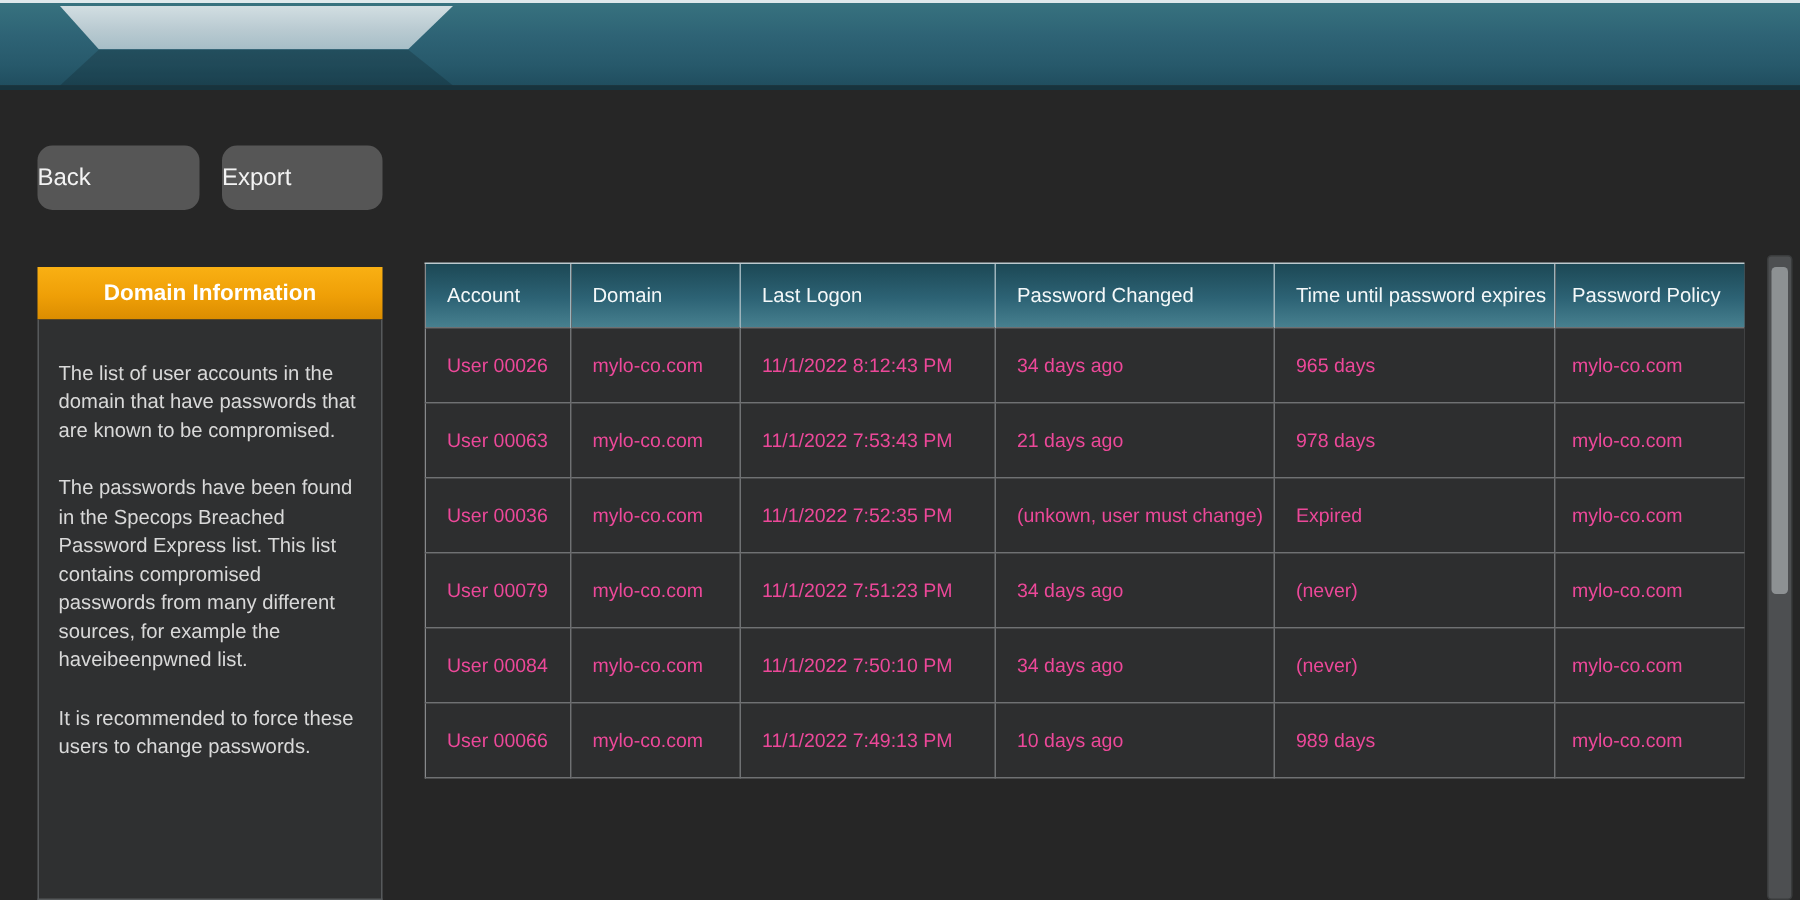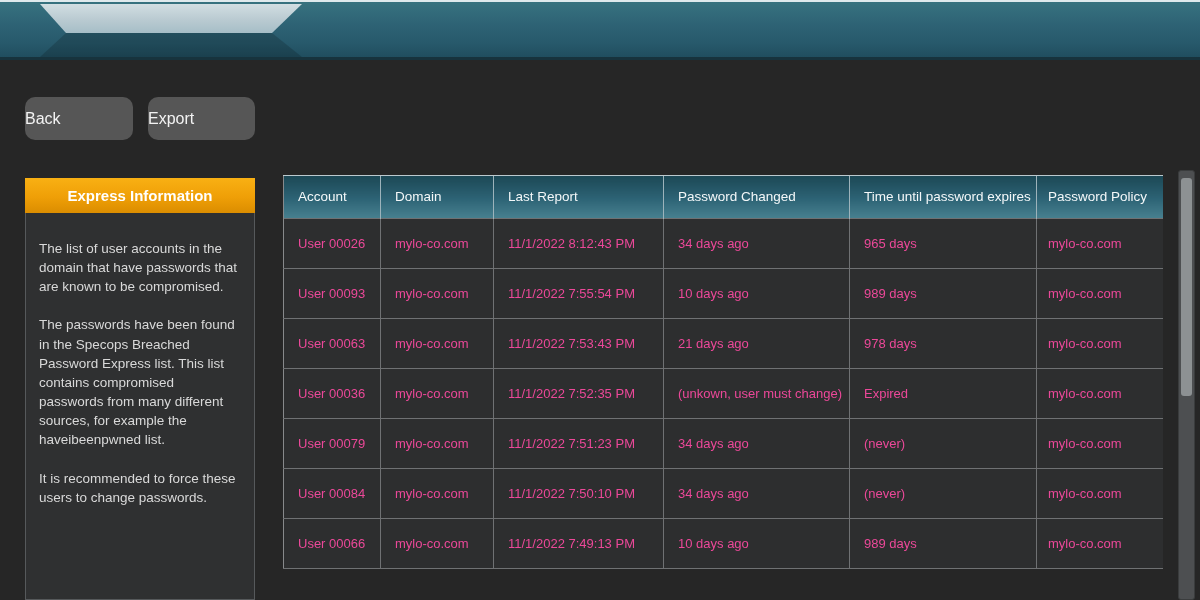--- a/index.html
+++ b/index.html
@@ -100,21 +100,21 @@
 
 <div class="topbar">
   <div class="brand-tab"></div>
   <div class="brand-tab-reflection"></div>
 </div>
 
 <button class="btn btn-back">Back</button>
 <button class="btn btn-export">Export</button>
 
 <div class="info-panel">
-  <div class="info-panel-header">Express Information</div>
+  <div class="info-panel-header">Domain Information</div>
   <div class="info-panel-body">
     <p>The list of user accounts in the domain that have passwords that are known to be compromised.</p>
     <p>The passwords have been found in the Specops Breached Password Express list. This list contains compromised passwords from many different sources, for example the haveibeenpwned list.</p>
     <p>It is recommended to force these users to change passwords.</p>
   </div>
 </div>
 
 <div class="table-wrap">
   <table class="report">
     <colgroup>
@@ -122,41 +122,33 @@
         <col style="width:113px">
         <col style="width:170px">
       <col style="width:186px">
         <col style="width:187px">
         <col style="width:127px">
     </colgroup>
     <thead>
       <tr>
         <th>Account</th>
         <th>Domain</th>
-        <th>Last Report</th>
+        <th>Last Logon</th>
         <th>Password Changed</th>
         <th>Time until password expires</th>
         <th>Password Policy</th>
       </tr>
     </thead>
     <tbody>
       <tr>
         <td>User 00026</td>
           <td>mylo-co.com</td>
           <td>11/1/2022 8:12:43 PM</td>
           <td>34 days ago</td>
           <td>965 days</td>
-          <td>mylo-co.com</td>
-      </tr>
-      <tr>
-        <td>User 00093</td>
-          <td>mylo-co.com</td>
-          <td>11/1/2022 7:55:54 PM</td>
-          <td>10 days ago</td>
-          <td>989 days</td>
           <td>mylo-co.com</td>
       </tr>
       <tr>
         <td>User 00063</td>
           <td>mylo-co.com</td>
           <td>11/1/2022 7:53:43 PM</td>
           <td>21 days ago</td>
           <td>978 days</td>
           <td>mylo-co.com</td>
       </tr>

